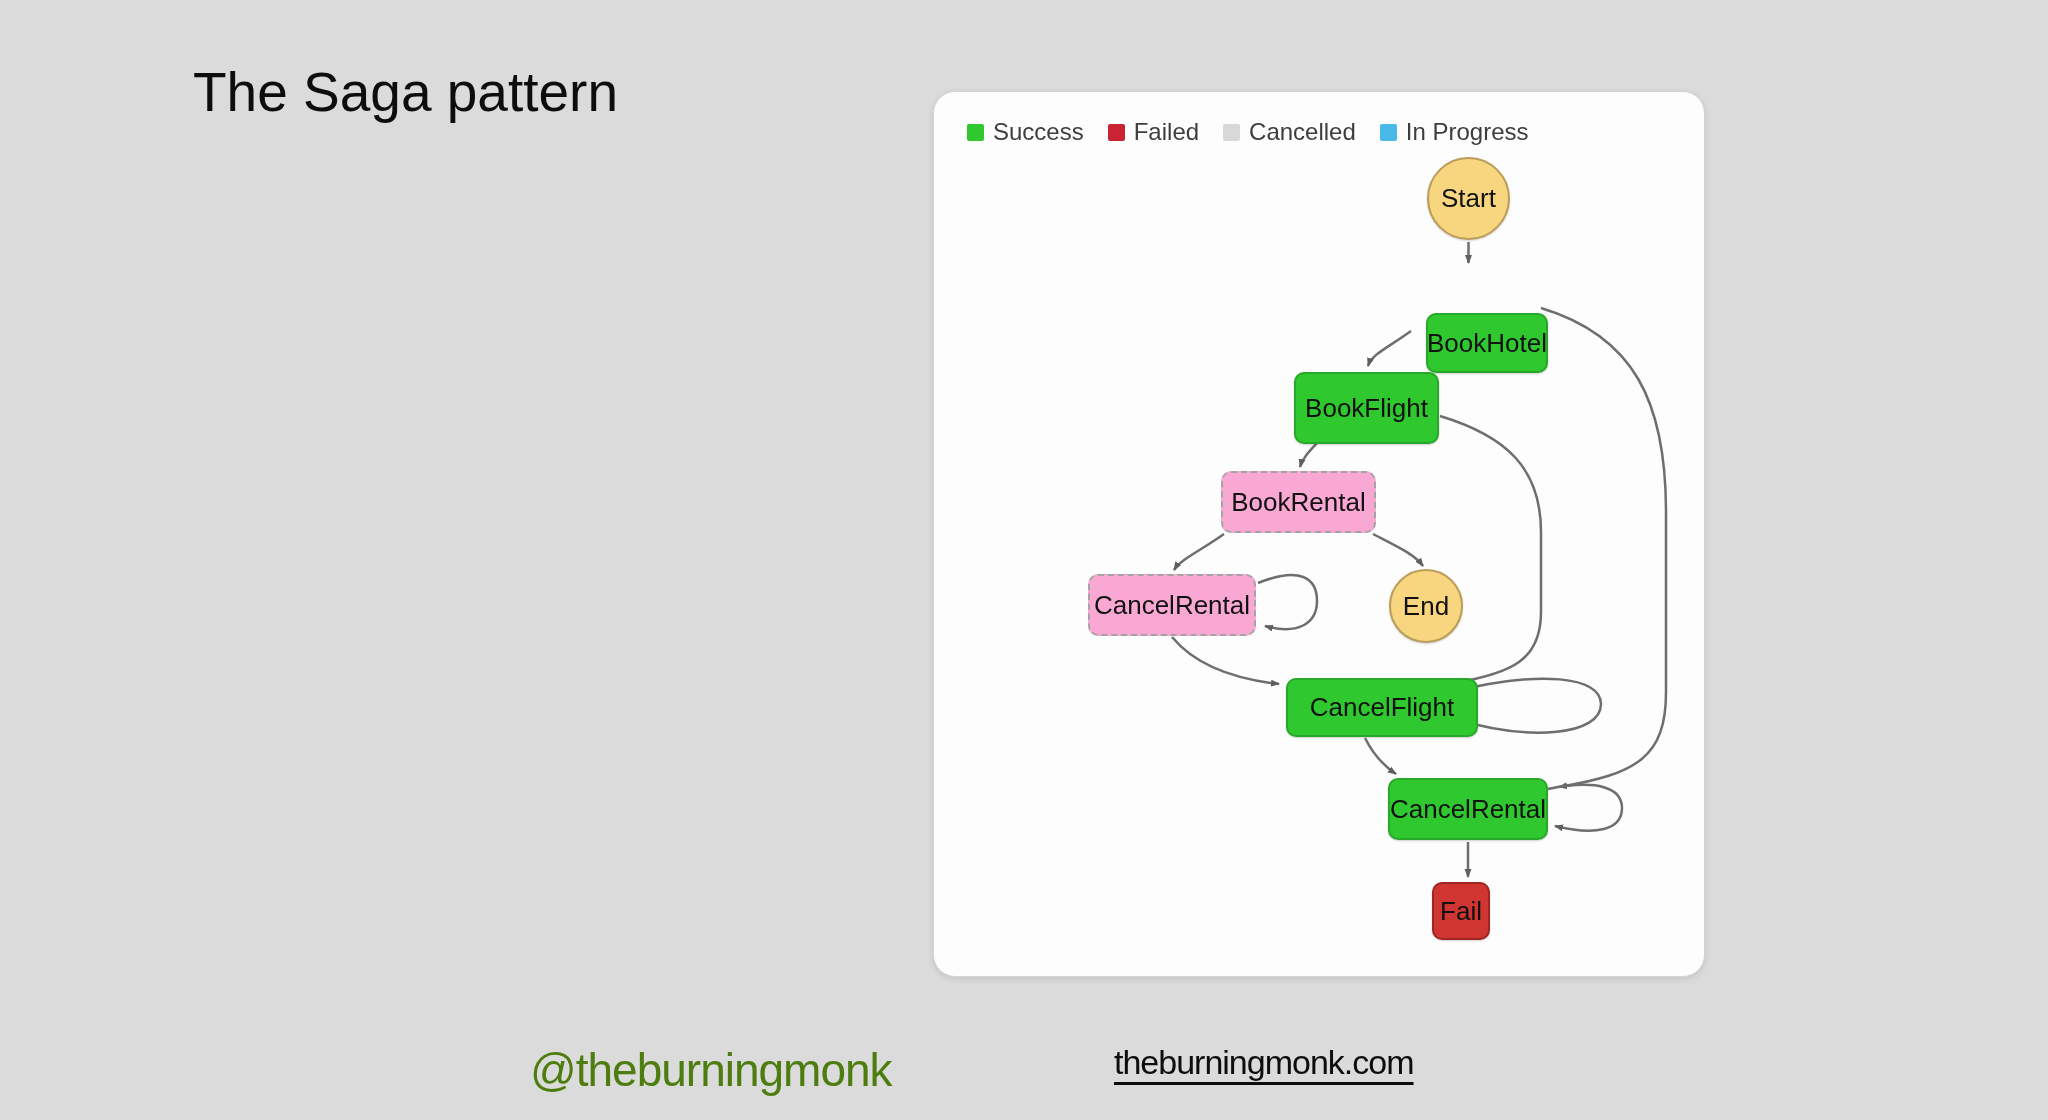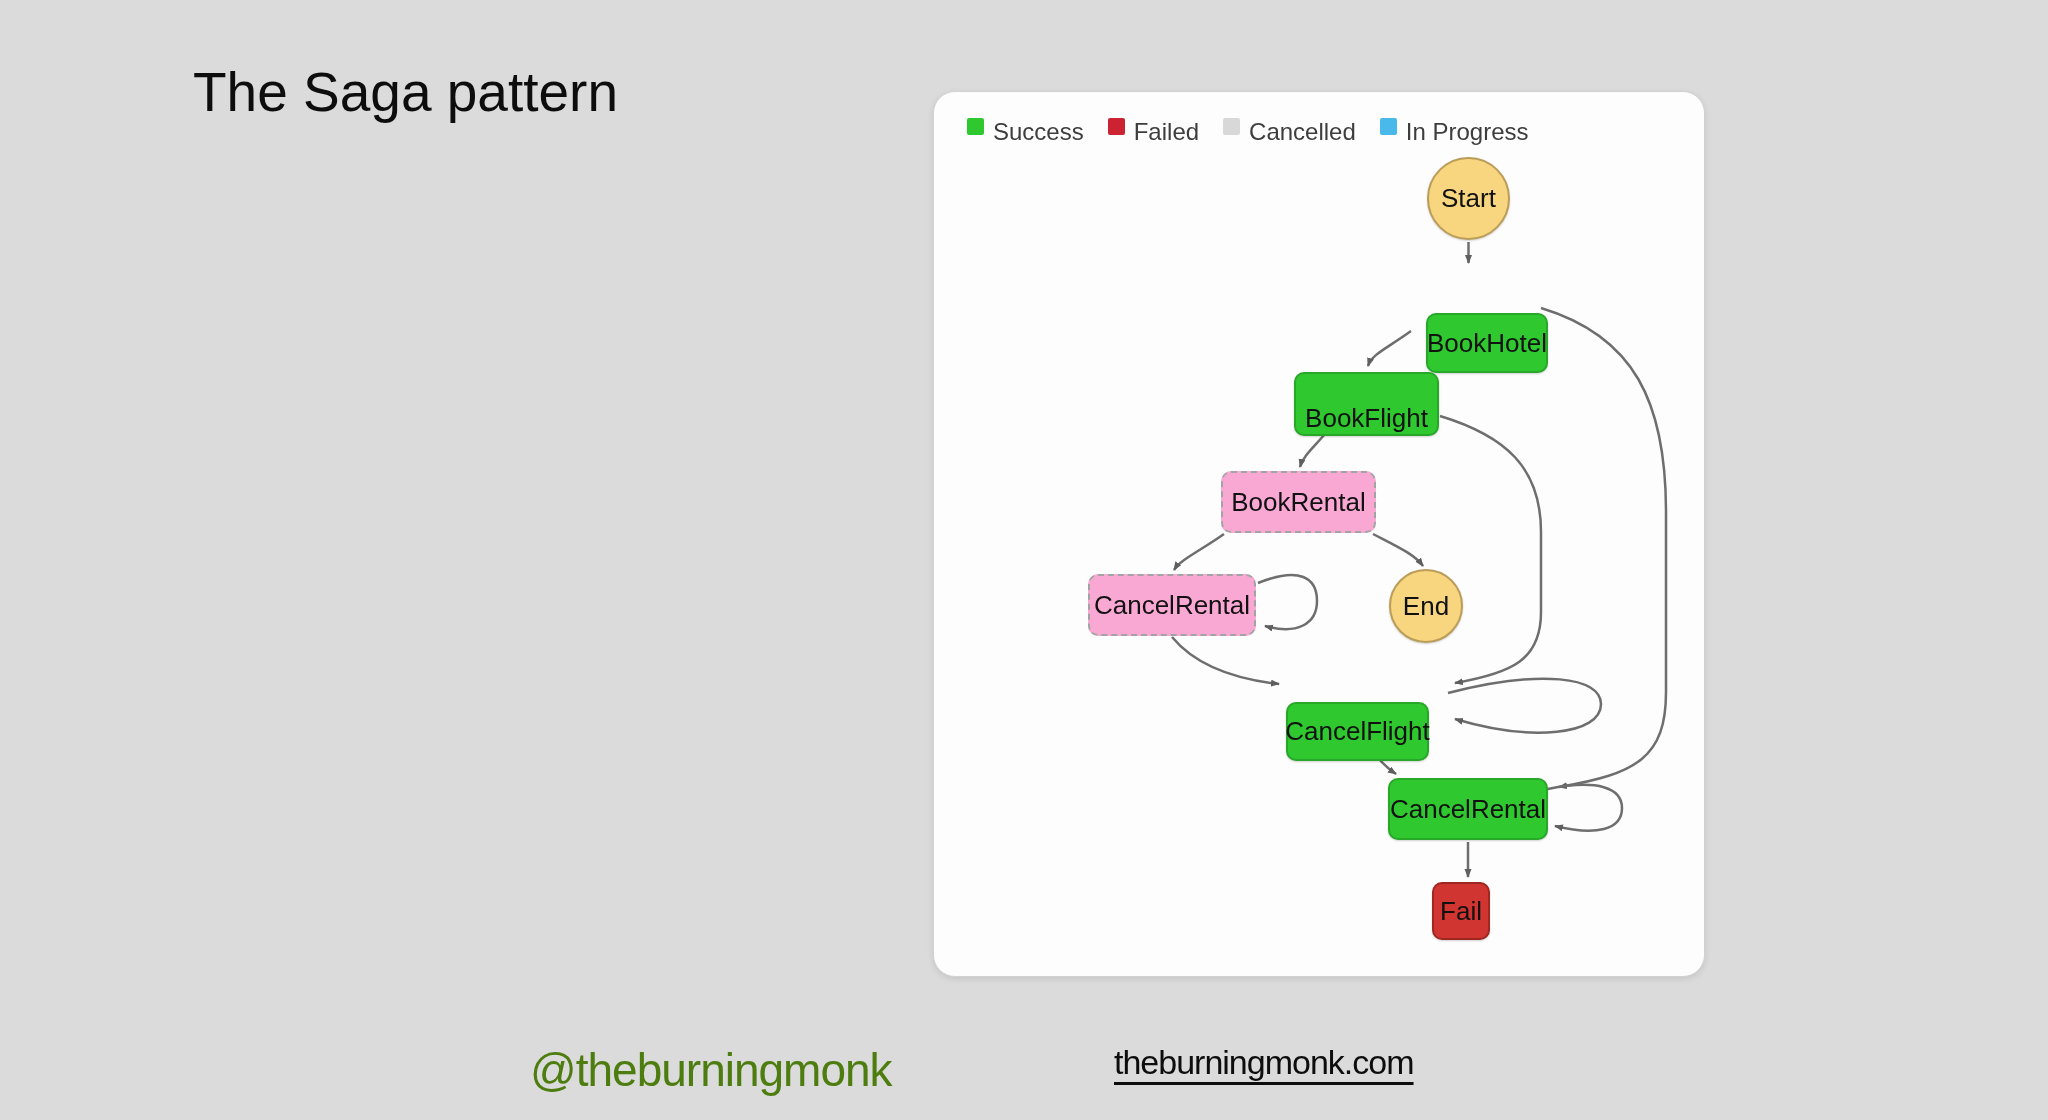--- a/index.html
+++ b/index.html
@@ -24,21 +24,21 @@
     background:#fdfdfd;
     border:1px solid #d2d2d2;
     border-radius:22px;
     box-shadow:0 2px 6px rgba(0,0,0,0.10);
   }
 
   .legend {
     position:absolute; left:33px; top:26px;
     display:flex; align-items:center; gap:24px;
   }
-  .legend-item { display:flex; gap:9px; }
+  .legend-item { display:flex; align-items:center; gap:9px; }
   .swatch { width:17px; height:17px; border-radius:2px; }
   .swatch-success { background:#2fc82f; }
   .swatch-failed { background:#cb2332; }
   .swatch-cancelled { background:#d8d8d8; }
   .swatch-inprogress { background:#49b9e9; }
   .legend-label { font-size:24px; color:#3d3d3d; }
 
   .edges-svg { position:absolute; left:0; top:0; width:772px; height:886px; }
   .edge { fill:none; stroke:#6e6e6e; stroke-width:2.5px; }
 
@@ -48,25 +48,25 @@
     font-size:26px; color:#111;
     box-shadow:0 1px 2px rgba(0,0,0,0.18);
   }
   .node-success { background:#2fc82f; border:2px solid #28a828; border-radius:10px; }
   .node-failed  { background:#d13531; border:2px solid #9e2722; border-radius:10px; }
   .node-dashed  { background:#f9a8d4; border:2px dashed #a3a3a3; border-radius:10px; box-shadow:none; }
   .node-circle  { background:#f7d67f; border:2px solid #bb9d58; border-radius:50%; }
 
   .n-start        { left:493px; top:65px;  width:83px;  height:83px;  }
   .n-book-hotel   { left:492px; top:177px; width:122px; height:60px;margin-top:44px;  }
-  .n-book-flight  { left:360px; top:280px; width:145px; height:64px;align-items:flex-end;  }
+  .n-book-flight  { left:360px; top:280px; width:145px; height:72px;  }
   .n-book-rental  { left:287px; top:379px; width:155px; height:62px;  }
   .n-cancel-rental{ left:154px; top:482px; width:168px; height:62px;text-align:right;  }
   .n-end          { left:455px; top:477px; width:74px;  height:74px;  }
-  .n-cancel-flight{ left:352px; top:610px; width:143px; height:59px;  }
+  .n-cancel-flight{ left:352px; top:586px; width:192px; height:59px;  }
   .n-cancel-hotel { left:454px; top:686px; width:160px; height:62px;  }
   .n-fail         { left:498px; top:790px; width:58px;  height:58px;  }
 
   .footer-handle {
     position:absolute; left:530px; top:1043px;
     font-size:46px; letter-spacing:-1px; color:#4d7c0f;
   }
   .footer-website {
     position:absolute; left:1114px; top:1043px;
     font-size:34px; letter-spacing:-1px; color:#0d0d0d;

